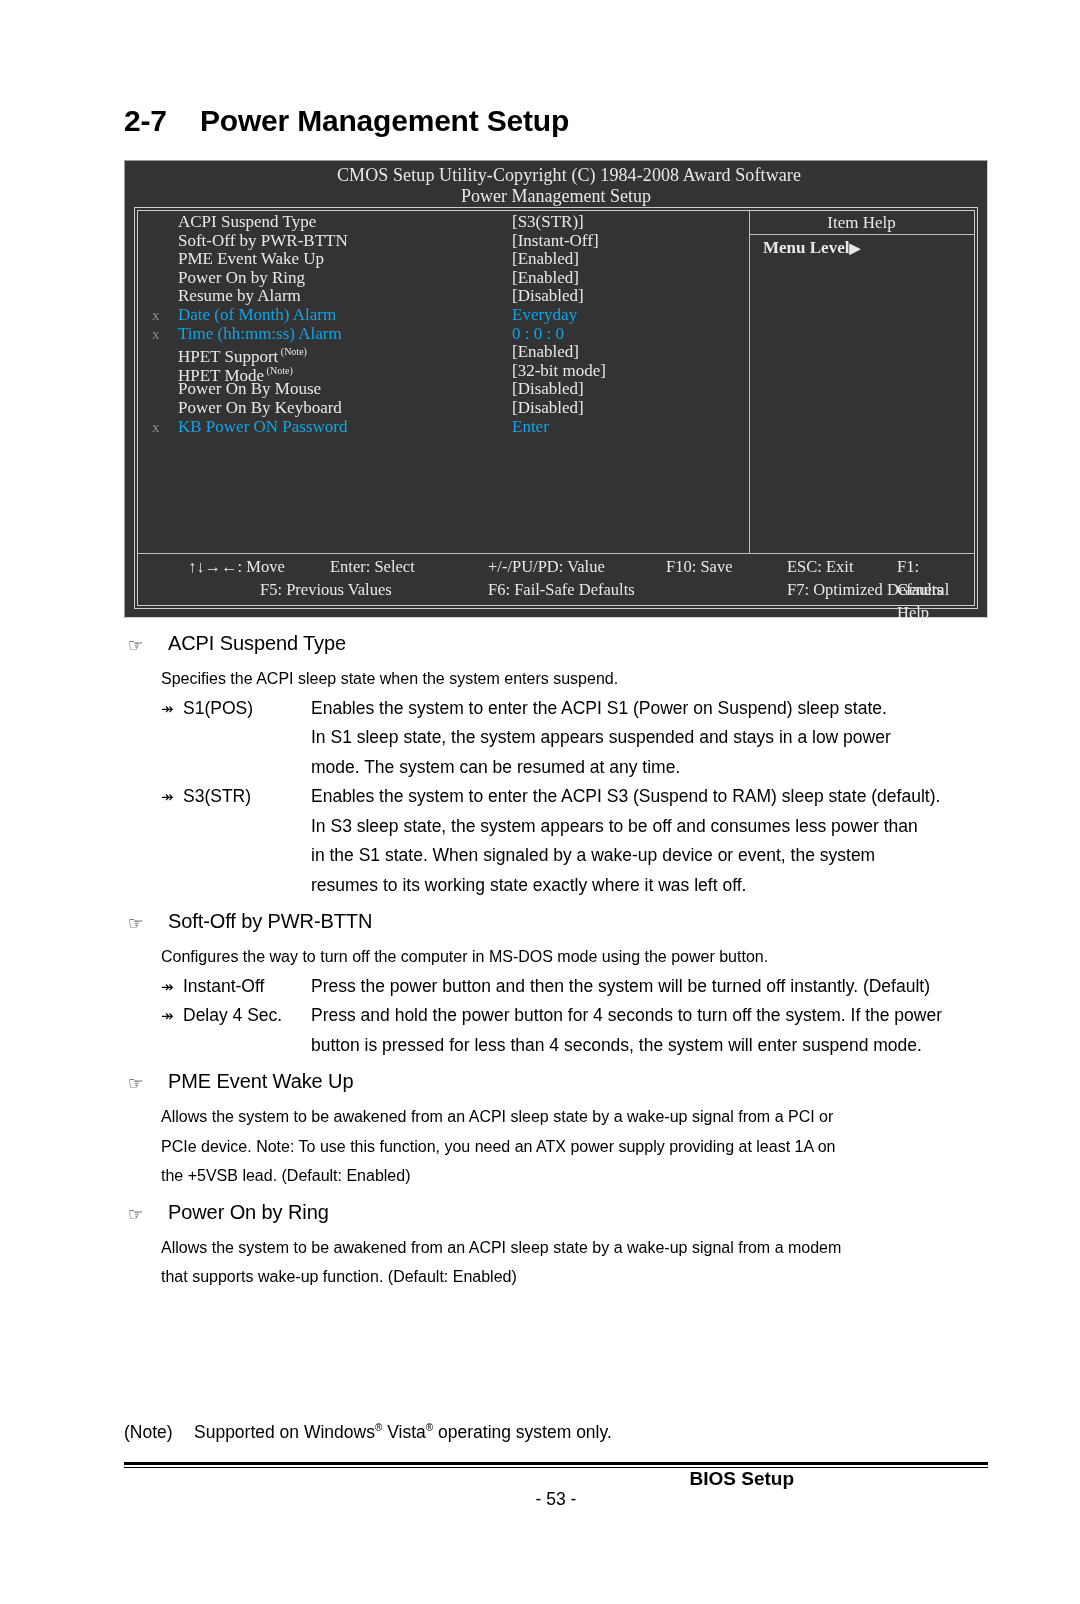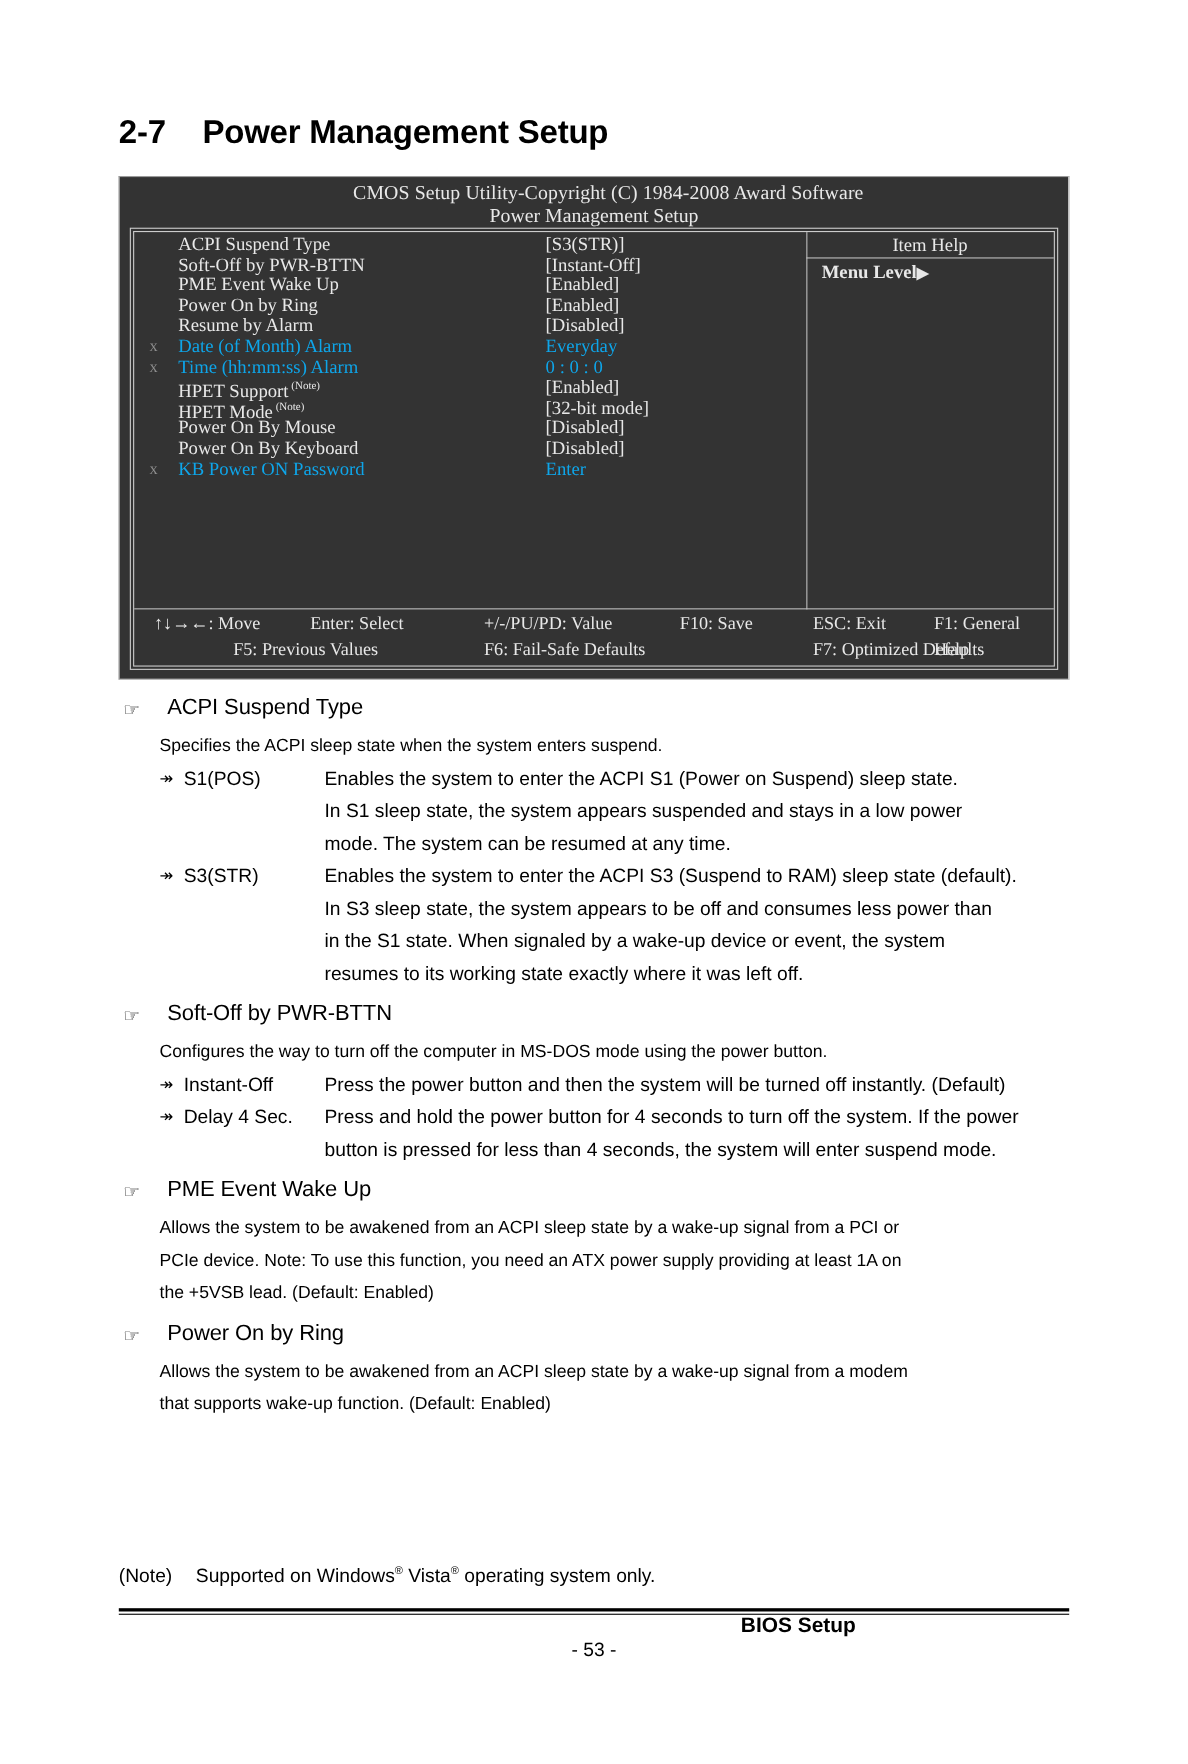--- a/index.html
+++ b/index.html
@@ -11,21 +11,21 @@
     width: 1080px;
     height: 1604px;
     position: relative;
     font-family: "Liberation Sans", sans-serif;
     color: #000000;
     overflow: hidden;
   }
 
   .page {
     position: absolute;
-    left: 0; top: 0;
+    left: 16px; top: 0;
     width: 886px;
     height: 1604px;
   }
 
   
   .page-heading {
     position: absolute;
     left: 108px;
     top: 104px;
     width: 870px;
@@ -184,21 +184,21 @@
     right: 0;
     bottom: 4px;
     height: 46px;
     font-size: 16.5px;
   }
   .keys .krow {
     position: relative;
     height: 23px;
     line-height: 23px;
   }
-  .keys span.k { position: absolute; top: 0; }
+  .keys span.k { position: absolute; top: 0; margin-left: 32px; }
 
   
   .sect-head {
     position: absolute;
     font-size: 20px;
     letter-spacing: -0.1px;
   }
   .sect-head .hand {
     position: absolute;
     left: 0px;

